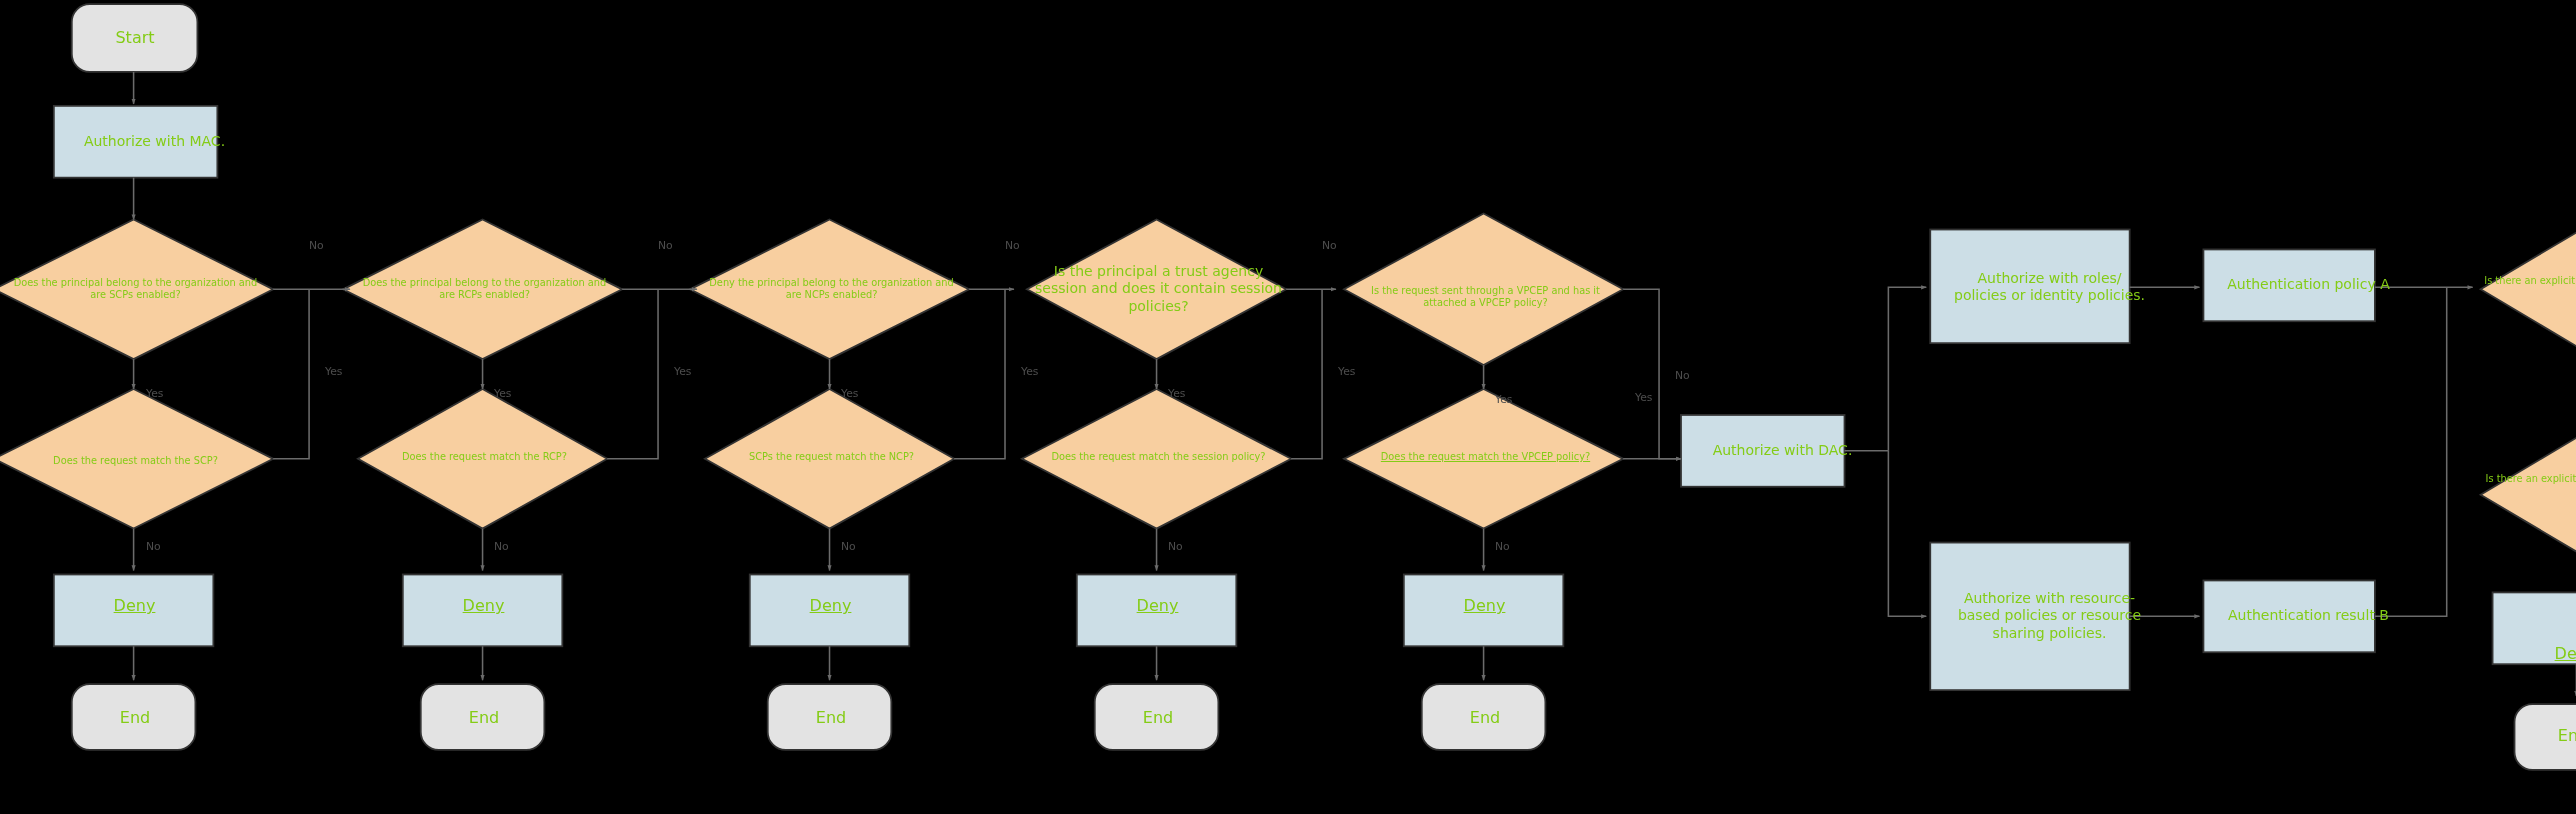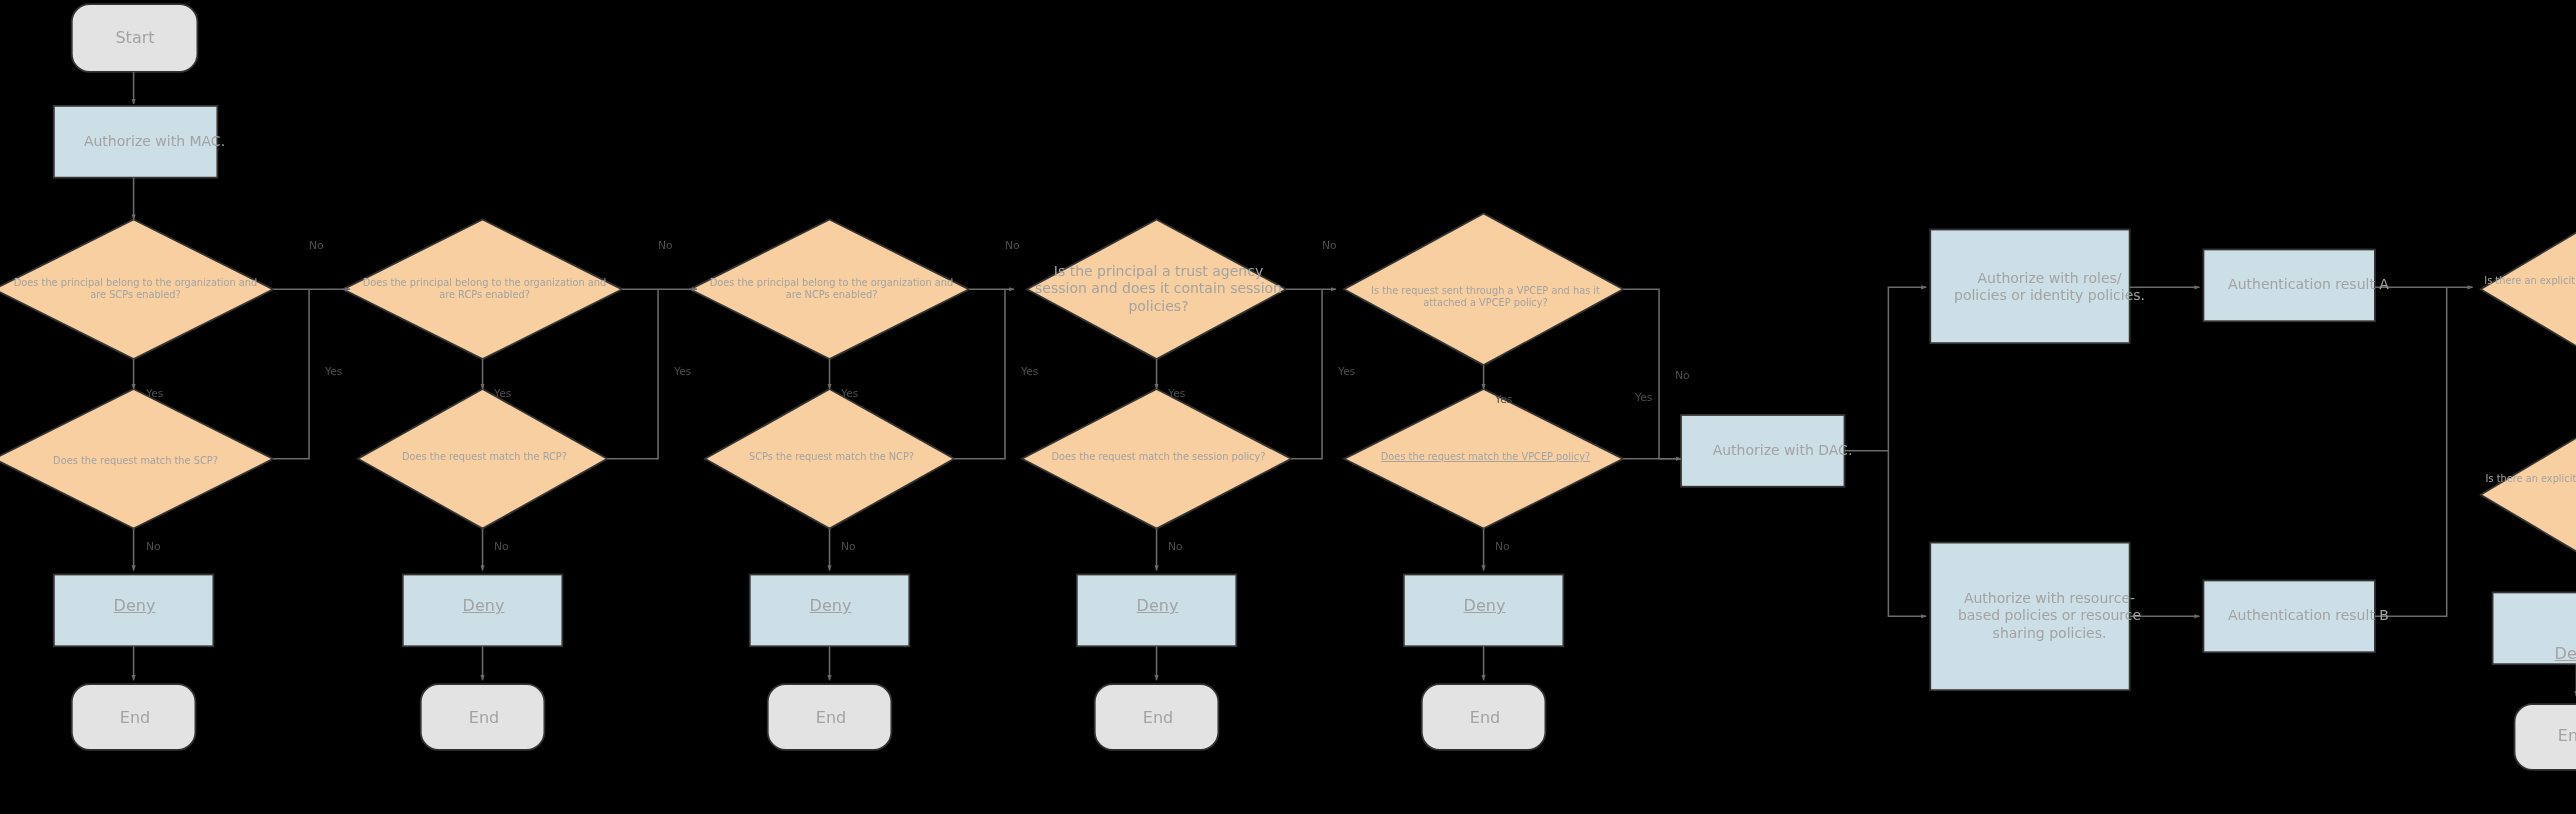--- a/index.html
+++ b/index.html
@@ -1,20 +1,20 @@
 <!DOCTYPE html>
 <html style="font-size:8.2px"><head>
 <meta charset="utf-8">
 <style>
   html,body{margin:0;padding:0;background:#000;}
   #stage{position:relative;width:3140px;height:815px;background:#000;overflow:hidden;
          font-family:"DejaVu Sans","Liberation Sans",sans-serif;}
   svg{position:absolute;left:0;top:0;width:3140px;height:815px;}
   .nodeText{position:absolute;display:flex;align-items:center;justify-content:center;
-            text-align:center;color:#a3a3a3;line-height:1.22;pointer-events:none;}
+            text-align:center;color:#84cc16;line-height:1.22;pointer-events:none;}
   .edgeLbl{position:absolute;color:#4d4d4d;font-size:10.8px;white-space:nowrap;pointer-events:none;}
   .t-term{font-size:16px;}
   .t-proc{font-size:16px;text-decoration:underline;}
   .t-proc-sm{font-size:14px;padding-left:20px;}
   .t-dec{font-size:9.8px;}
 </style>
 </head>
 <body>
 
 <div id="stage">
@@ -113,39 +113,39 @@
   <div class="nodeText t-dec" style="left: 8px; top: 255px; width: 255px; height: 68px; font-size: 9.8px;">Does the principal belong to the organization and are SCPs enabled?</div>
   <div class="nodeText t-dec" style="left: 20px; top: 439px; width: 231px; height: 44px; font-size: 9.8px;">Does the request match the SCP?</div>
   <div class="nodeText t-proc" style="left: 54px; top: 574px; width: 161px; height: 64px; font-size: 16px;">Deny</div>
   <div class="nodeText t-term" style="left: 72px; top: 686px; width: 126px; height: 64px; font-size: 16px;">End</div>
 
   <div class="nodeText t-dec" style="left: 357px; top: 255px; width: 255px; height: 68px; font-size: 9.8px;">Does the principal belong to the organization and are RCPs enabled?</div>
   <div class="nodeText t-dec" style="left: 369px; top: 435px; width: 231px; height: 44px; font-size: 9.8px;">Does the request match the RCP?</div>
   <div class="nodeText t-proc" style="left: 403px; top: 574px; width: 161px; height: 64px; font-size: 16px;">Deny</div>
   <div class="nodeText t-term" style="left: 421px; top: 686px; width: 126px; height: 64px; font-size: 16px;">End</div>
 
-  <div class="nodeText t-dec" style="left: 704px; top: 255px; width: 255px; height: 68px; font-size: 9.8px;">Does the principal belong to the organization and are NCPs enabled?</div>
+  <div class="nodeText t-dec" style="left: 704px; top: 255px; width: 255px; height: 68px; font-size: 9.8px;">Deny the principal belong to the organization and are NCPs enabled?</div>
   <div class="nodeText t-dec" style="left: 716px; top: 435px; width: 231px; height: 44px; font-size: 9.8px;">SCPs the request match the NCP?</div>
   <div class="nodeText t-proc" style="left: 750px; top: 574px; width: 161px; height: 64px; font-size: 16px;">Deny</div>
   <div class="nodeText t-term" style="left: 768px; top: 686px; width: 126px; height: 64px; font-size: 16px;">End</div>
 
   <div class="nodeText t-dec" style="left: 1031px; top: 255px; width: 255px; height: 68px; font-size: 14px;">Is the principal a trust agency session and does it contain session policies?</div>
   <div class="nodeText t-dec" style="left: 1043px; top: 435px; width: 231px; height: 44px; font-size: 9.8px;">Does the request match the session policy?</div>
   <div class="nodeText t-proc" style="left: 1077px; top: 574px; width: 161px; height: 64px; font-size: 16px;">Deny</div>
   <div class="nodeText t-term" style="left: 1095px; top: 686px; width: 126px; height: 64px; font-size: 16px;">End</div>
 
   <div class="nodeText t-dec" style="left: 1358px; top: 251px; width: 255px; height: 92px; font-size: 9.8px;">Is the request sent through a VPCEP and has it attached a VPCEP policy?</div>
   <div class="nodeText t-dec" style="left: 1370px; top: 435px; width: 231px; height: 44px; font-size: 9.8px; text-decoration: underline;">Does the request match the VPCEP policy?</div>
   <div class="nodeText t-proc" style="left: 1404px; top: 574px; width: 161px; height: 64px; font-size: 16px;">Deny</div>
   <div class="nodeText t-term" style="left: 1422px; top: 686px; width: 126px; height: 64px; font-size: 16px;">End</div>
 
   <div class="nodeText t-proc-sm" style="left: 1681px; top: 413px; width: 163px; height: 76px; font-size: 14px;">Authorize with DAC.</div>
   <div class="nodeText t-proc-sm" style="left: 1934px; top: 235px; width: 191px; height: 104px; font-size: 14px;">Authorize with roles/ policies or identity policies.</div>
   <div class="nodeText t-proc-sm" style="left: 1934px; top: 548px; width: 191px; height: 136px; font-size: 14px;">Authorize with resource-based policies or resource sharing policies.</div>
-  <div class="nodeText t-proc-sm" style="left: 2207px; top: 247px; width: 163px; height: 76px; font-size: 14px;">Authentication result A</div>
+  <div class="nodeText t-proc-sm" style="left: 2207px; top: 247px; width: 163px; height: 76px; font-size: 14px;">Authentication policy A</div>
   <div class="nodeText t-proc-sm" style="left: 2207px; top: 578px; width: 163px; height: 76px; font-size: 14px;">Authentication result B</div>
 
   <div class="nodeText t-dec" style="left: 2480px; top: 255px; width: 255px; height: 64px; font-size: 9.8px;">Is there an explicit Deny in authentication result A or B?</div>
   <div class="nodeText t-dec" style="left: 2480px; top: 453px; width: 255px; height: 64px; font-size: 9.8px;">Is there an explicit Allow in authenticationresult A or B?</div>
 
   <div class="nodeText t-proc" style="left: 2492px; top: 622px; width: 167px; height: 64px; font-size: 16px;">Deny</div>
   <div class="nodeText t-term" style="left: 2510px; top: 704px; width: 126px; height: 64px; font-size: 16px;">End</div>
 
   <div id="labelLayer">
       <div class="edgeLbl" style="left: 146px; top: 387px;">Yes</div>

